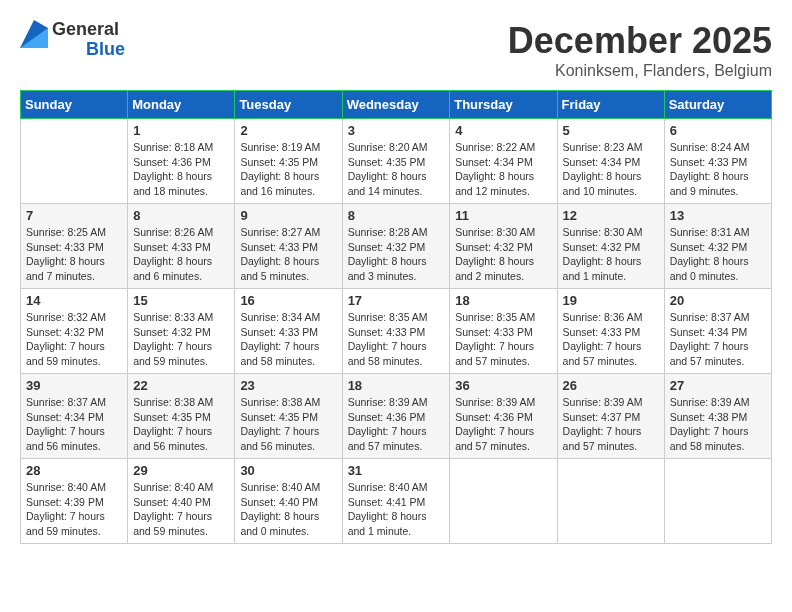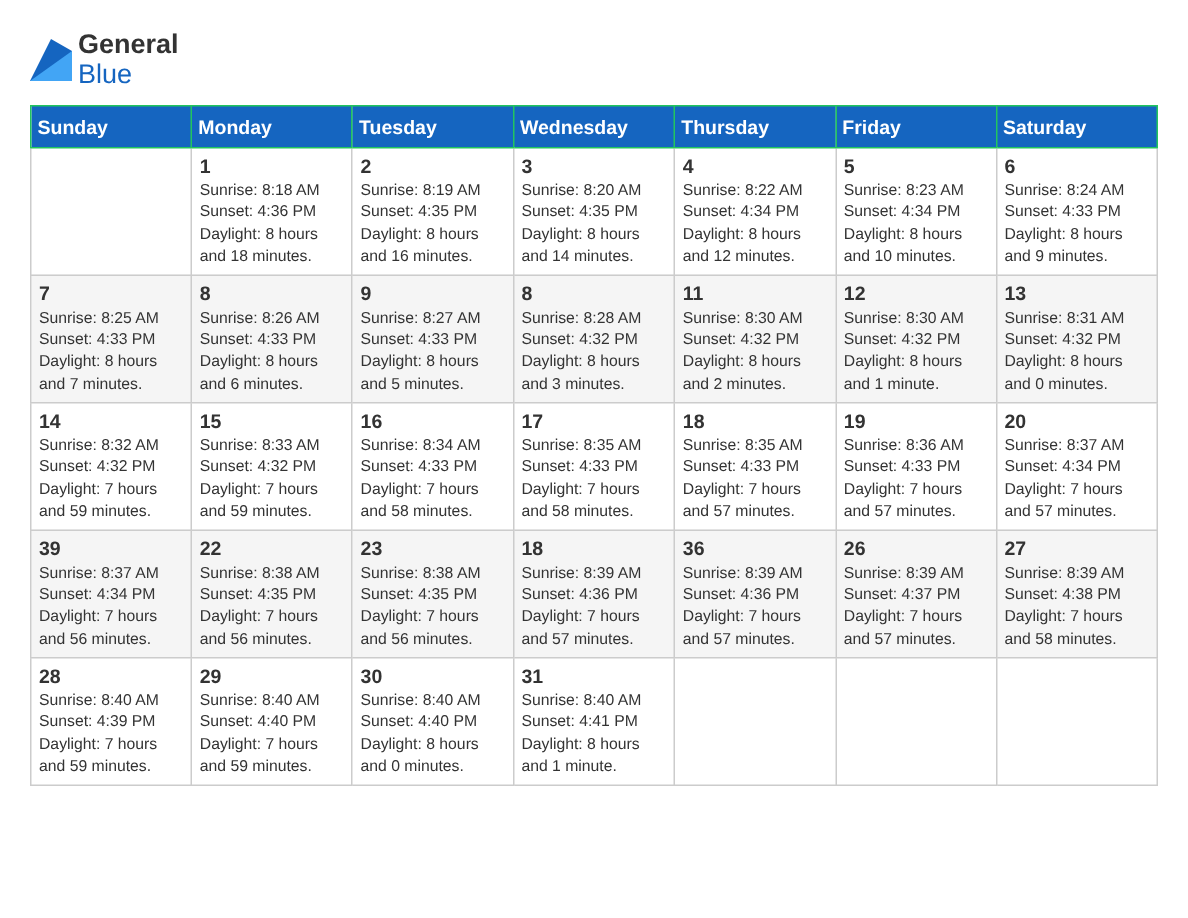--- a/index.html
+++ b/index.html
@@ -11,36 +11,37 @@
       padding: 20px;
     }
     .header-area {
       display: flex;
       justify-content: space-between;
       align-items: flex-start;
       margin-bottom: 10px;
     }
     .logo {
       display: flex;
-      align-items: center;
+      align-items: flex-start;
     }
     .logo-text {
       display: flex;
       flex-direction: column;
       line-height: 1.1;
     }
     .logo-general {
       font-size: 18px;
       font-weight: bold;
       color: #333;
     }
     .logo-blue {
       font-size: 18px;
-      font-weight: normal;
+      font-weight: bold;
       color: #1565c0;
+      margin-left: 34px;
     }
     .logo-icon {
       width: 28px;
       height: 28px;
       margin-right: 4px;
     }
     .title-area {
       text-align: right;
     }
     .month-title {
@@ -102,20 +103,24 @@
   <div class="logo">
     <svg class="logo-icon" viewBox="0 0 28 28" xmlns="http://www.w3.org/2000/svg">
       <polygon points="0,28 28,28 28,8 14,0" fill="#1565c0"></polygon>
       <polygon points="0,28 28,28 28,8" fill="#42a5f5"></polygon>
     </svg>
     <div class="logo-text">
       <span class="logo-general">General</span>
       <span class="logo-blue">Blue</span>
     </div>
   </div>
+  <div class="title-area">
+    <div class="month-title">December 2025</div>
+    <div class="subtitle">Koninksem, Flanders, Belgium</div>
+  </div>
 </div>
 
 <table>
   <thead>
     <tr>
     <th>Sunday</th>
         <th>Monday</th>
         <th>Tuesday</th>
         <th>Wednesday</th>
         <th>Thursday</th>

